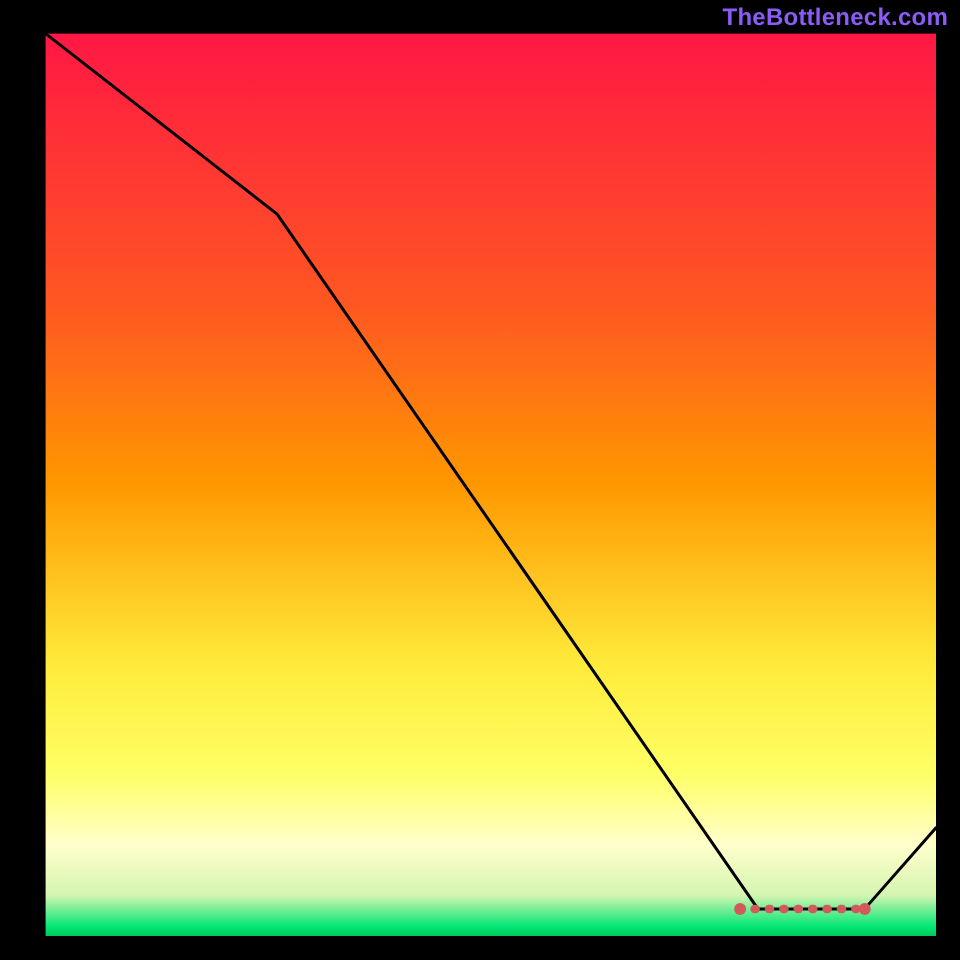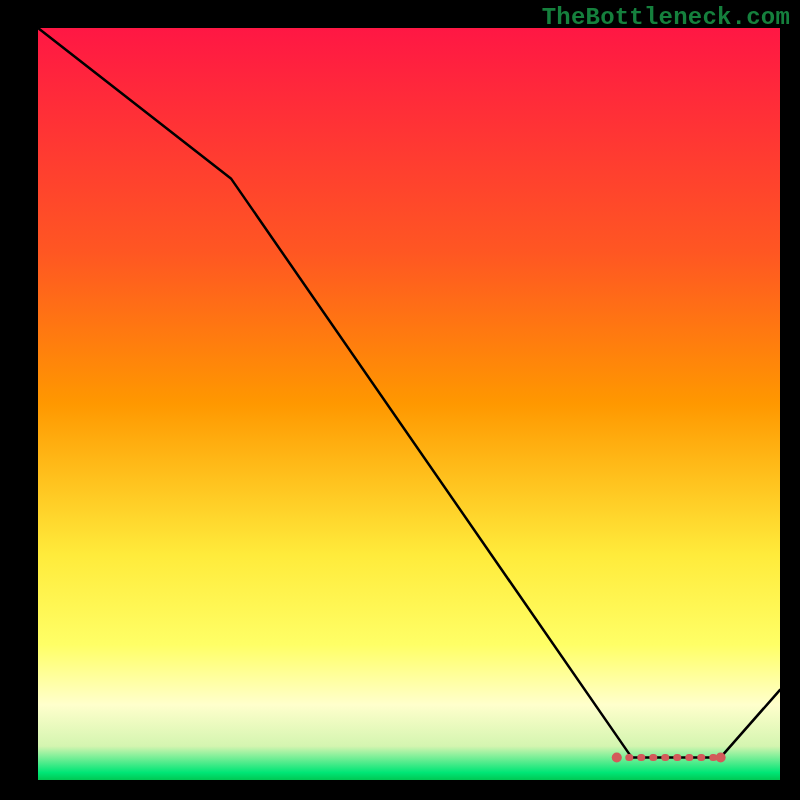--- a/index.html
+++ b/index.html
@@ -12,24 +12,24 @@
   }
   .stage {
     position: relative;
     width: 800px;
     height: 800px;
   }
   .attribution {
     position: absolute;
     top: 4px;
     right: 10px;
-    font-family: Liberation Mono, monospace;
-    font-size: 24px;
+    font-family: Liberation Sans, sans-serif;
+    font-size: 20px;
     font-weight: bold;
-    color: #15803d;
+    color: #8b5cf6;
     letter-spacing: 0.2px;
   }
   svg {
     position: absolute;
     top: 0;
     left: 0;
   }
 </style>
 </head>
 <body>

